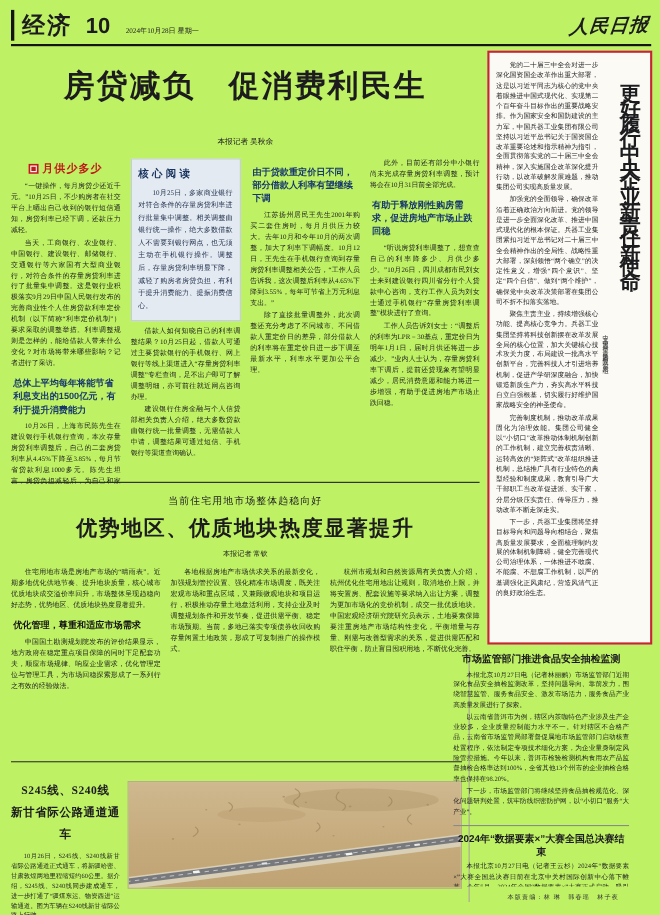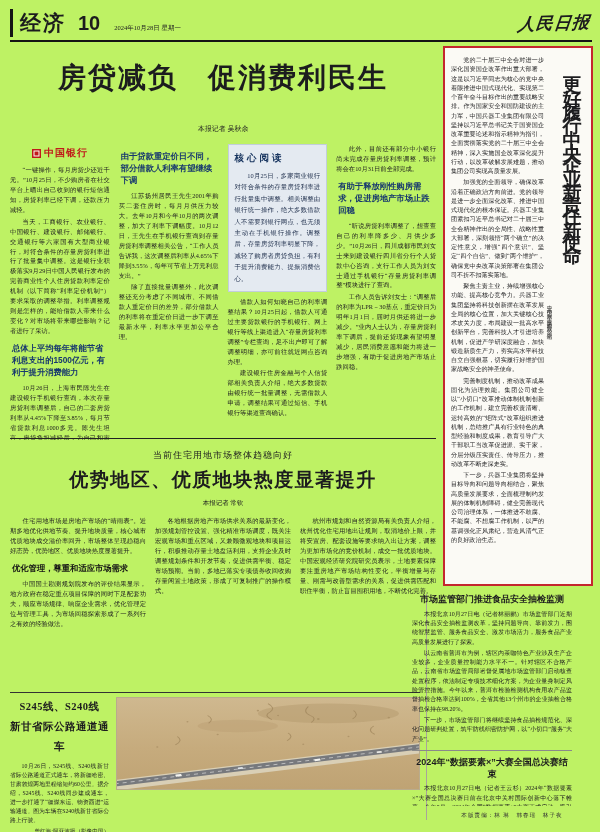--- a/index.html
+++ b/index.html
@@ -38,21 +38,21 @@
   .rb-text p { font-size:6.1px; line-height:1.52; text-align:justify; text-indent:2em; margin-bottom:2px; }
   .rb-byline { writing-mode:vertical-rl; text-orientation:upright; font-size:5.5px; letter-spacing:2px; color:#333; align-self:center; margin:0 3px; }
   .rb-title { writing-mode:vertical-rl; text-orientation:upright; font-size:19px; font-weight:900; letter-spacing:13px; padding-top:6px; margin-left:2px; }
   
   .mid { position:absolute; left:10px; top:438px; width:426px; border-top:1px solid #222; padding-top:10px; }
   .mid-kicker { text-align:center; font-size:9px; letter-spacing:1px; }
   .mid-title { text-align:center; font-size:19px; font-weight:900; letter-spacing:1.5px; margin-top:5px; }
   .mid-byline { text-align:center; font-size:6.5px; margin-top:6px; }
   .mid-cols { display:flex; gap:9px; margin-top:8px; height:152px; overflow:hidden; }
   
-  .photo-story { position:absolute; left:10px; top:692px; width:410px; height:98px; border-top:1px solid #333; padding-top:4px; display:flex; }
+  .photo-story { position:absolute; left:10px; top:692px; width:410px; height:116px; border-top:1px solid #333; padding-top:17px; display:flex; }
   .ps-text { width:106px; padding-right:7px; }
   .ps-title { font-weight:bold; font-size:10.5px; text-align:center; line-height:1.9; letter-spacing:0.5px; }
   .ps-caption { font-size:5.8px; line-height:1.55; text-align:justify; text-indent:2em; margin-top:5px; }
   .ps-credit { font-size:5.6px; text-align:right; margin-top:3px; color:#222; }
   .ps-photo { flex:1; position:relative; overflow:hidden; border:0.5px solid #b9ab8d; }
   .ps-photo svg { display:block; width:100%; height:100%; }
   
   .briefs { position:absolute; left:412px; top:594px; width:160px; height:212px; overflow:hidden; }
   .brief-title { font-family:"Liberation Sans",sans-serif; font-weight:bold; font-size:9px; text-align:center; line-height:1.3; margin-bottom:4px; }
   .briefs p { font-size:6px; line-height:1.55; text-align:justify; text-indent:2em; margin-bottom:2px; }
@@ -74,39 +74,39 @@
     <span class="masthead-logo">人民日报</span>
   </div>
 
   <div class="lead">
     <div class="lead-title">房贷减负　促消费利民生</div>
     <div class="lead-byline">本报记者 吴秋余</div>
     <div class="lead-cols">
       <div class="col">
         <div class="focus-row">
           <span class="focus-icon"></span>
-          <span class="focus-label">中国银行</span>
+          <span class="focus-label">月供少多少</span>
         </div>
         <p class="body">“一键操作，每月房贷少还近千元。”10月25日，不少购房者在社交平台上晒出自己收到的银行短信通知，房贷利率已经下调，还款压力减轻。</p>
         <p class="body">当天，工商银行、农业银行、中国银行、建设银行、邮储银行、交通银行等六家国有大型商业银行，对符合条件的存量房贷利率进行了批量集中调整。这是银行业积极落实9月29日中国人民银行发布的完善商业性个人住房贷款利率定价机制（以下简称“利率定价机制”）要求采取的调整举措。利率调整规则是怎样的，能给借款人带来什么变化？对市场将带来哪些影响？记者进行了采访。</p>
         <div class="subhead">总体上平均每年将能节省利息支出的1500亿元，有利于提升消费能力</div>
         <p class="body">10月26日，上海市民陈先生在建设银行手机银行查询，本次存量房贷利率调整后，自己的二套房贷利率从4.45%下降至3.85%，每月节省贷款利息1000多元。陈先生坦言，房贷负担减轻后，为自己和家人消费购物提供了更多空间。</p>
-      </div>
-      <div class="col">
-        <div class="subhead">由于贷款重定价日不同，部分借款人利率有望继续下调</div>
-        <p class="body">江苏扬州居民王先生2001年购买二套住房时，每月月供压力较大。去年10月和今年10月的两次调整，加大了利率下调幅度。10月12日，王先生在手机银行查询到存量房贷利率调整相关公告，“工作人员告诉我，这次调整后利率从4.65%下降到3.55%，每年可节省上万元利息支出。”</p>
-        <p class="body">除了直接批量调整外，此次调整还充分考虑了不同城市、不同借款人重定价日的差异，部分借款人的利率将在重定价日进一步下调至最新水平，利率水平更加公平合理。</p>
       </div>
       <div class="col">
         <div class="core-box">
           <div class="core-label">核心阅读</div>
           <div class="core-text">10月25日，多家商业银行对符合条件的存量房贷利率进行批量集中调整。相关调整由银行统一操作，绝大多数借款人不需要到银行网点，也无须主动在手机银行操作。调整后，存量房贷利率明显下降，减轻了购房者房贷负担，有利于提升消费能力、提振消费信心。</div>
         </div>
         <p class="body">借款人如何知晓自己的利率调整结果？10月25日起，借款人可通过主要贷款银行的手机银行、网上银行等线上渠道进入“存量房贷利率调整”专栏查询，足不出户即可了解调整明细，亦可前往就近网点咨询办理。</p>
         <p class="body">建设银行住房金融与个人信贷部相关负责人介绍，绝大多数贷款由银行统一批量调整，无需借款人申请，调整结果可通过短信、手机银行等渠道查询确认。</p>
+      </div>
+      <div class="col">
+        <div class="subhead">由于贷款重定价日不同，部分借款人利率有望继续下调</div>
+        <p class="body">江苏扬州居民王先生2001年购买二套住房时，每月月供压力较大。去年10月和今年10月的两次调整，加大了利率下调幅度。10月12日，王先生在手机银行查询到存量房贷利率调整相关公告，“工作人员告诉我，这次调整后利率从4.65%下降到3.55%，每年可节省上万元利息支出。”</p>
+        <p class="body">除了直接批量调整外，此次调整还充分考虑了不同城市、不同借款人重定价日的差异，部分借款人的利率将在重定价日进一步下调至最新水平，利率水平更加公平合理。</p>
       </div>
       <div class="col">
         <p class="body">此外，目前还有部分中小银行尚未完成存量房贷利率调整，预计将会在10月31日前全部完成。</p>
         <div class="subhead">有助于释放刚性购房需求，促进房地产市场止跌回稳</div>
         <p class="body">“听说房贷利率调整了，想查查自己的利率降多少、月供少多少。”10月26日，四川成都市民刘女士来到建设银行四川省分行个人贷款中心咨询，支行工作人员为刘女士通过手机银行“存量房贷利率调整”模块进行了查询。</p>
         <p class="body">工作人员告诉刘女士：“调整后的利率为LPR－30基点，重定价日为明年1月1日，届时月供还将进一步减少。”业内人士认为，存量房贷利率下调后，提前还贷现象有望明显减少，居民消费意愿和能力将进一步增强，有助于促进房地产市场止跌回稳。</p>
       </div>
     </div>
   </div>
 

